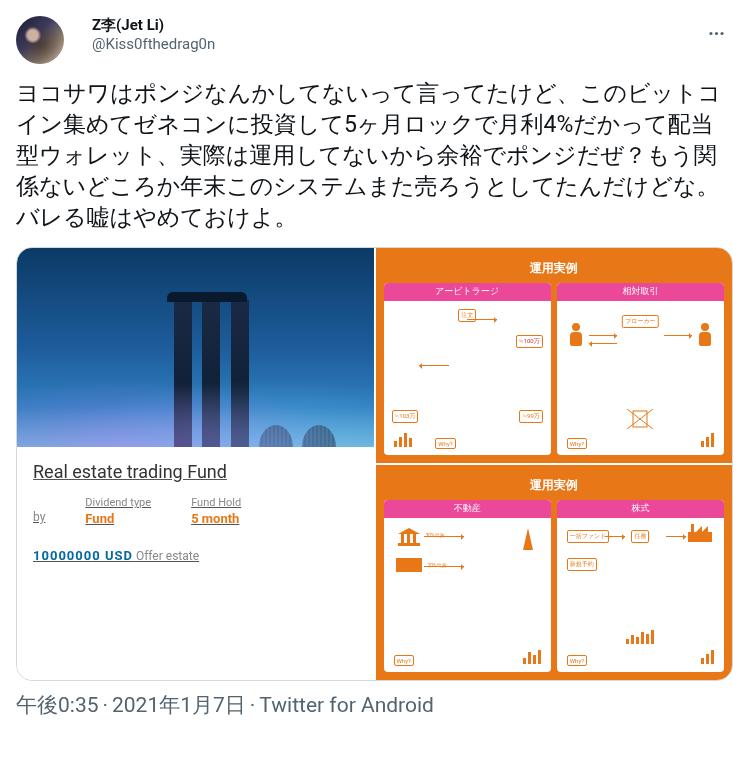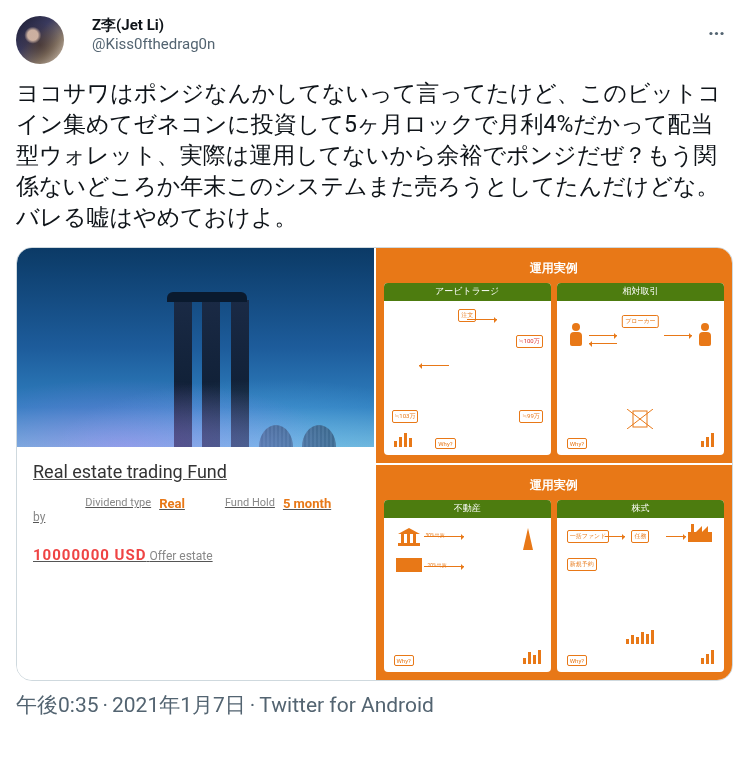--- a/index.html
+++ b/index.html
@@ -80,33 +80,33 @@
   .mbs2{left:52%;width:18px;height:74%;}
   .mbs3{left:60%;width:18px;height:74%;}
   .deck{position:absolute;left:42%;width:80px;height:10px;top:22%;background:#0a1a2e;border-radius:6px 6px 0 0;}
   .glow{position:absolute;bottom:0;left:0;right:0;height:40%;background:radial-gradient(ellipse at 30% 100%, rgba(200,120,255,0.4), transparent 60%), radial-gradient(ellipse at 70% 100%, rgba(120,200,255,0.4), transparent 60%);}
   .dome{position:absolute;bottom:0;width:34px;height:22px;border-radius:50% 50% 0 0/100% 100% 0 0;background:repeating-linear-gradient(90deg,#3a5a7a 0 2px,#2a4a6a 2px 4px);}
   .d1{left:68%}.d2{left:80%}
   .card-body{padding:14px 16px 12px 16px;flex:1;display:flex;flex-direction:column;font-size:13px;color:#555;text-decoration:underline;}
   .fund-title{font-size:18px;color:#333;font-weight:400;margin-bottom:14px;}
   .fund-row{display:flex;gap:40px;margin-bottom:14px;align-items:flex-start;}
   .by{color:#888;font-size:12px;padding-top:14px;}
-  .fund-col{display:flex;flex-direction:row;gap:8px;justify-content:space-between;}
+  .fund-col{display:flex;flex-direction:column;gap:2px;justify-content:space-between;}
   .f-label{font-size:11px;color:#888;}
   .f-val{font-size:13px;color:#e87817;font-weight:700;}
   .f-desc{font-size:12px;color:#888;line-height:1.5;}
   .offer{margin-top:8px;font-size:12px;color:#888;}
-  .offer .amt{color:#ef4444;font-weight:700;letter-spacing:1px;font-size:15px;}
+  .offer .amt{color:#0369a1;font-weight:700;letter-spacing:1px;font-size:13px;}
 
   
   .oc{position:absolute;inset:0;padding:8px;display:flex;flex-direction:column;}
   .oc-title{color:#fff;text-align:center;font-size:12px;font-weight:700;padding:4px 0 6px;}
   .oc-row{flex:1;display:flex;gap:6px;}
   .oc-box{flex:1;background:#fff;border-radius:4px;position:relative;padding:6px;font-size:7px;color:#e87817;overflow:hidden;}
-  .oc-box-title{position:absolute;top:-1px;left:0;right:0;background:#4d7c0f;color:#fff;text-align:center;font-size:9px;padding:3px 0;border-radius:4px 4px 0 0;}
+  .oc-box-title{position:absolute;top:-1px;left:0;right:0;background:#ec4899;color:#fff;text-align:center;font-size:9px;padding:3px 0;border-radius:4px 4px 0 0;}
   .oc-box-inner{position:absolute;top:22px;left:4px;right:4px;bottom:4px;}
   .chip{position:absolute;border:1px solid #e87817;border-radius:2px;padding:1px 2px;font-size:6px;background:#fff;}
   .oline{position:absolute;background:#e87817;height:1px;}
   .arrow-r::after{content:"";position:absolute;right:-3px;top:-2px;border:3px solid transparent;border-left-color:#e87817;}
   .arrow-l::after{content:"";position:absolute;left:-3px;top:-2px;border:3px solid transparent;border-right-color:#e87817;}
   .icon-person{width:14px;height:24px;}
   .icon-person::before{content:"";display:block;width:8px;height:8px;border-radius:50%;background:#e87817;margin:0 auto;}
   .icon-person::after{content:"";display:block;width:12px;height:14px;background:#e87817;margin:1px auto 0;border-radius:4px 4px 2px 2px;}
   .icon-chart{position:absolute;bottom:4px;}
   .bars{display:flex;gap:2px;align-items:flex-end;height:16px;}
@@ -154,21 +154,21 @@
         <div class="dome d1"></div>
           <div class="dome d2"></div>
         <div class="glow"></div>
       </div>
       <div class="card-body">
         <div class="fund-title">Real estate trading Fund</div>
         <div class="fund-row">
           <span class="by">by</span>
           <div class="fund-col">
             <span class="f-label">Dividend type</span>
-            <span class="f-val">Real</span>
+            <span class="f-val">Fund</span>
           </div>
           <div class="fund-col">
             <span class="f-label">Fund Hold</span>
             <span class="f-val">5 month</span>
           </div>
         </div>
         <div class="offer">
           <span class="amt">10000000 USD</span>
           <span>Offer estate</span>
         </div>

